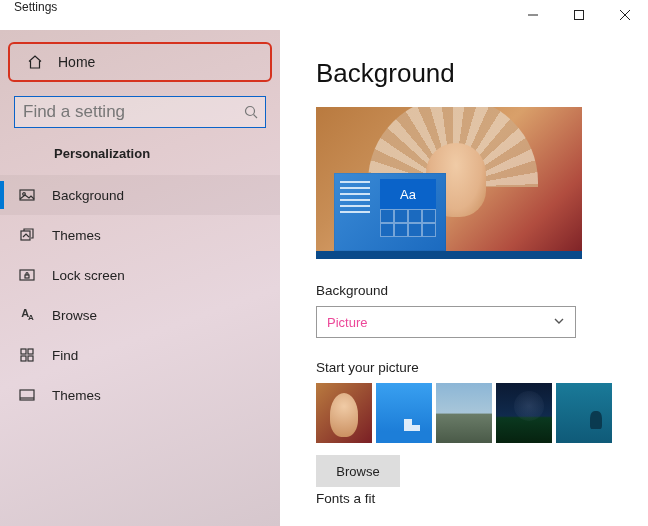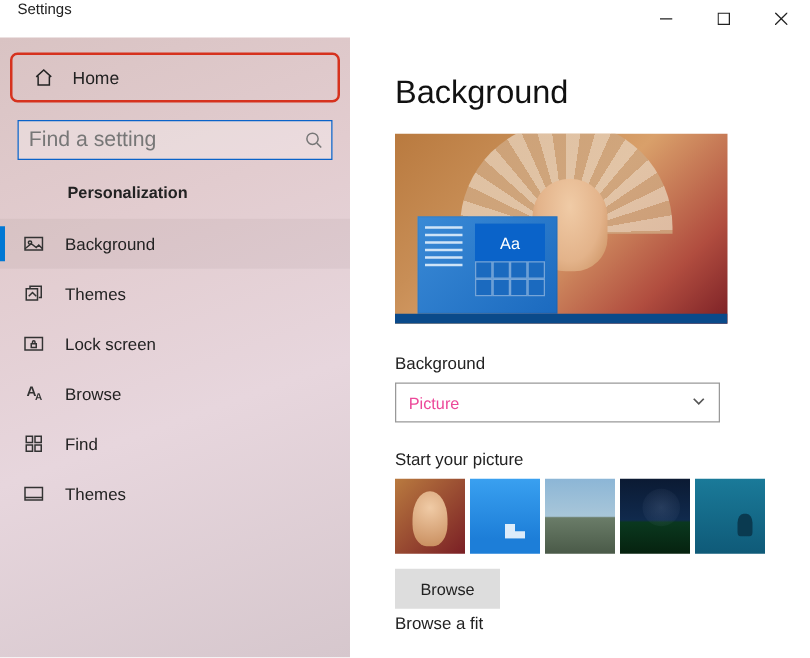--- a/index.html
+++ b/index.html
@@ -206,17 +206,17 @@
       <div class="field-label">Start your picture</div>
       <div class="thumb-row">
         <div class="thumb t1"></div>
         <div class="thumb t2"></div>
         <div class="thumb t3"></div>
         <div class="thumb t4"></div>
         <div class="thumb t5"></div>
       </div>
       <div class="browse-btn">Browse</div>
 
-      <div class="field-label">Browse a fit</div>
+      <div class="field-label">Fonts a fit</div>
 
     </div>
   </div>
 </div>
 
 </body></html>

